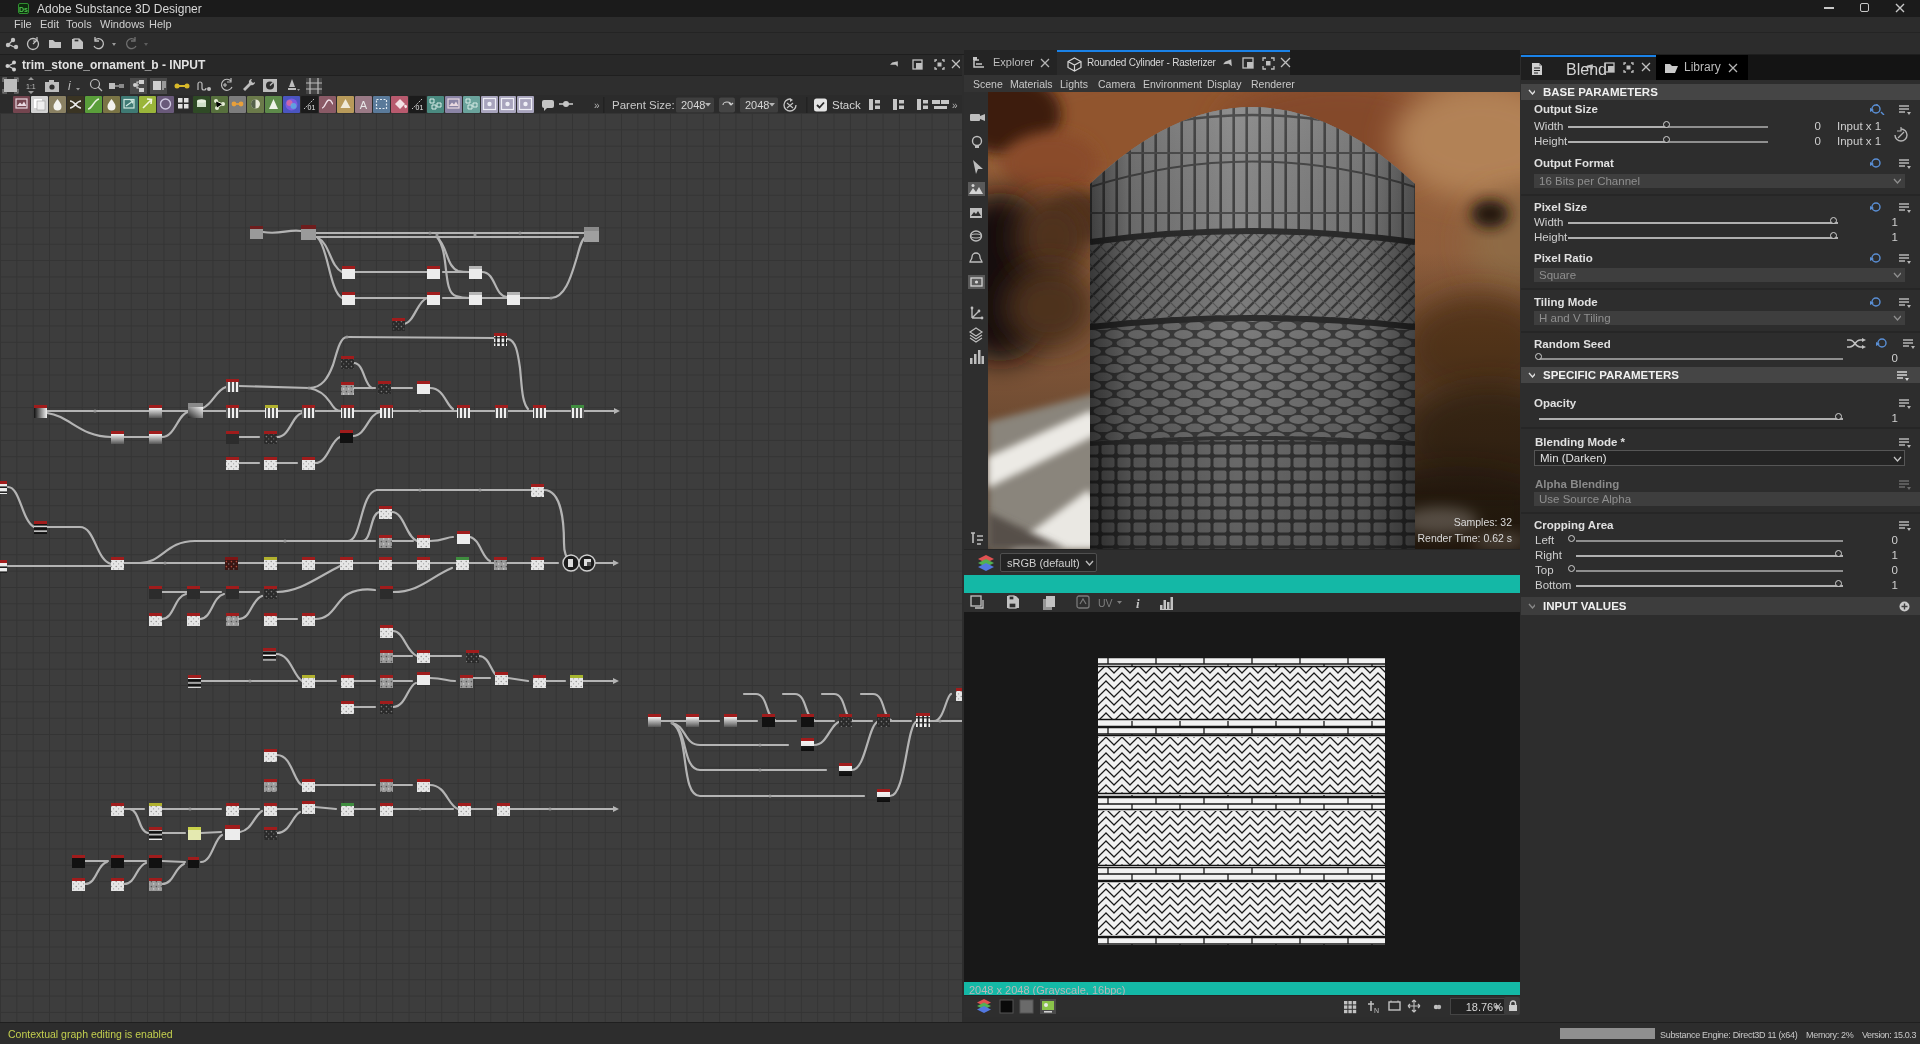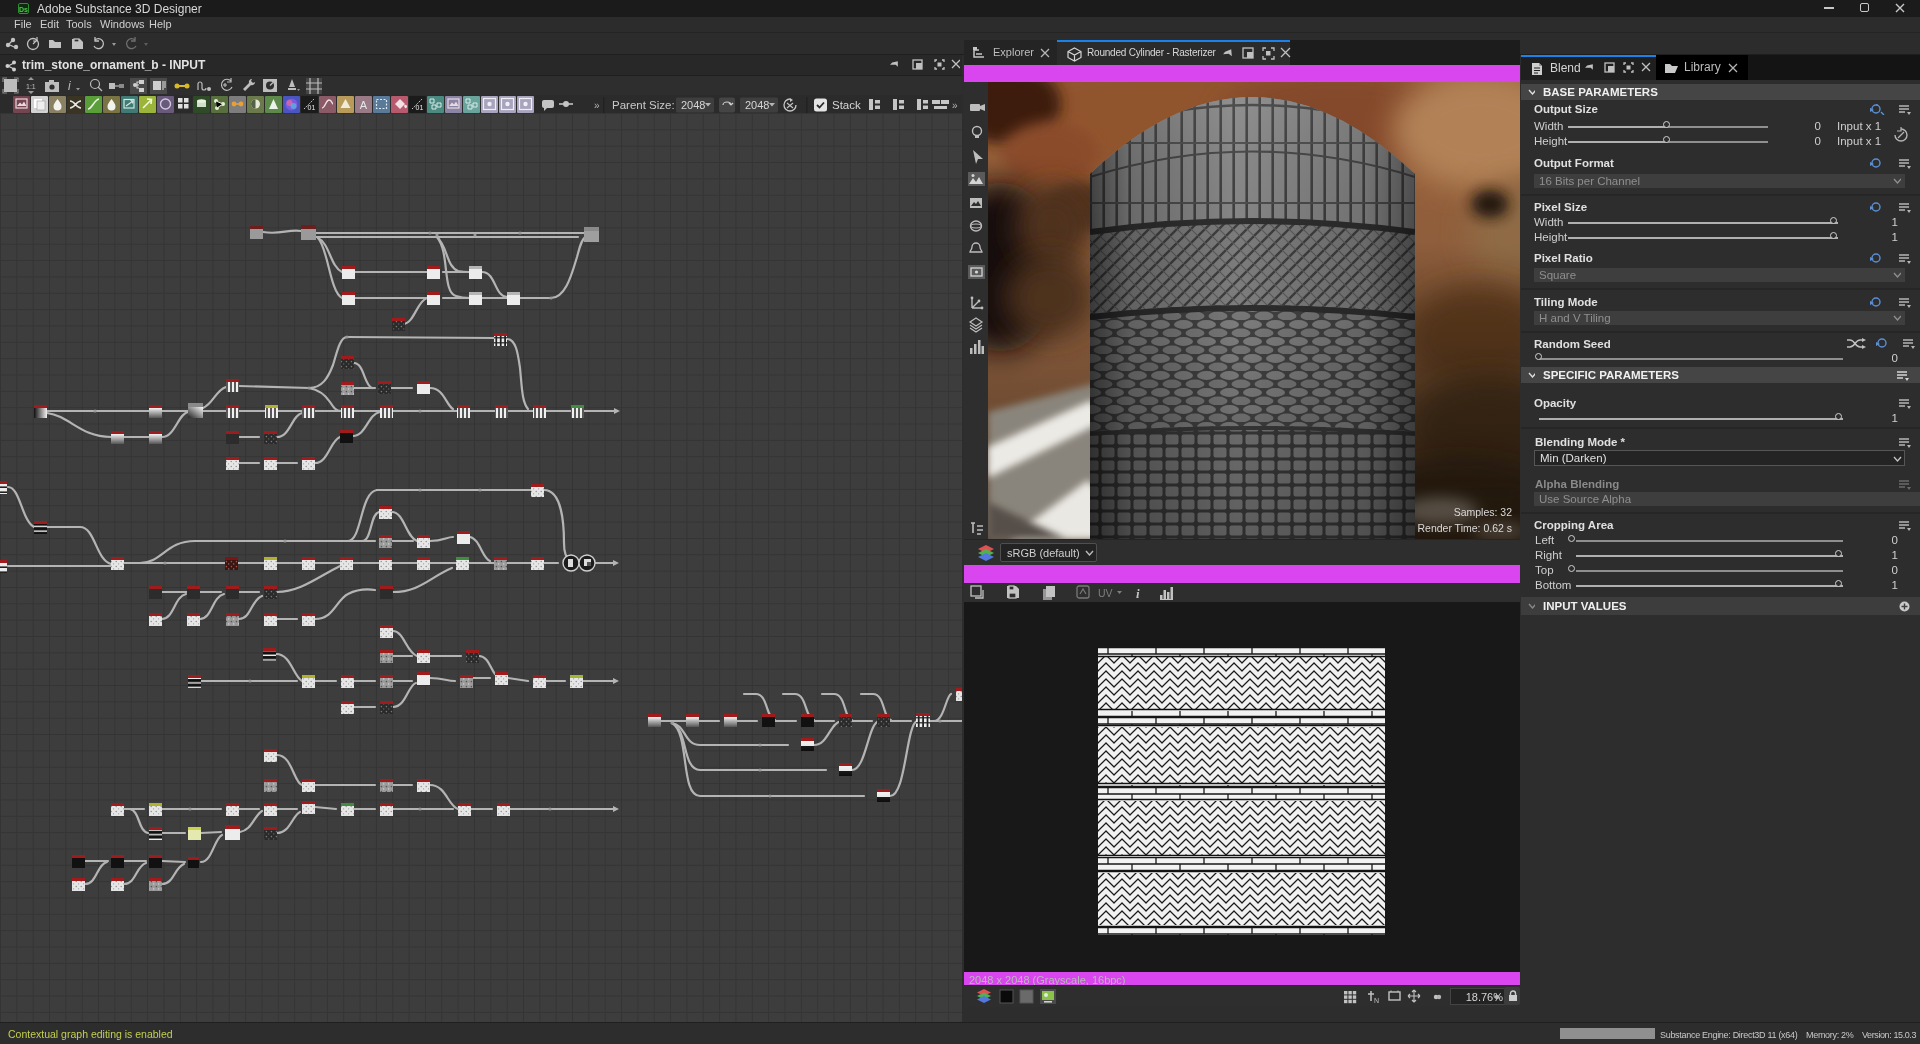--- a/index.html
+++ b/index.html
@@ -5,21 +5,21 @@
  font-family:"Liberation Sans",sans-serif;-webkit-font-smoothing:antialiased}
 .abs{position:absolute}
 #titlebar{position:absolute;left:0;top:0;width:1920px;height:26px;background:#1b1b1b;color:#d8d8d8;font-size:12px}
 #menubar{position:absolute;left:0;top:17px;width:1920px;height:16px;background:#2c2c2c;color:#cfcfcf;font-size:11px;border-bottom:1px solid #242424}
 #maintb{position:absolute;left:0;top:33px;width:1920px;height:22px;background:#2c2c2c;border-bottom:1px solid #1e1e1e}
 #graphpanel{position:absolute;left:0;top:55px;width:962px;height:967px;background:#2b2b2b}
 #gheader{position:absolute;left:0;top:0;width:962px;height:21px;background:#282828;color:#e2e2e2;font-size:12px;font-weight:bold;border-bottom:1px solid #1f1f1f}
 #gtb1{position:absolute;left:0;top:21px;width:962px;height:19px;background:#2e2e2e}
 #gtb2{position:absolute;left:0;top:40px;width:962px;height:20px;background:#2b2b2b;border-bottom:1px solid #1f1f1f}
 #gcanvas{position:absolute;left:0;top:58px;width:962px;height:909px;background:#3d3d3d;background-image:linear-gradient(#343434 1px,transparent 1px),linear-gradient(90deg,#343434 1px,transparent 1px);background-size:16.35px 16.35px}
-#midpanel{position:absolute;left:964px;top:40px;width:556px;height:967px;background:#d946ef;overflow:hidden}
+#midpanel{position:absolute;left:964px;top:50px;width:556px;height:967px;background:#14b8a6;overflow:hidden}
 #rightpanel{position:absolute;left:1521px;top:55px;width:399px;height:967px;background:#2d2d2d}
 #statusbar{position:absolute;left:0;top:1022px;width:1920px;height:22px;background:#2d2d2d;border-top:1px solid #1f1f1f}
 
 .sechdr{position:absolute;height:16px;background:#454545;color:#f0f0f0;font-size:11.5px;font-weight:bold;line-height:16px;padding-left:22px}
 .sechdr .chev{position:absolute;left:7px;top:4px;width:7px;height:7px}
 .plabel{color:#e0e0e0;font-size:11.5px;font-weight:bold}
 .pdim{color:#8a8a8a}
 .slbl{color:#cfcfcf;font-size:11.5px}
 .combo{position:absolute;height:14px;background:#3e3e3e;color:#8f8f8f;font-size:11.5px;line-height:14px;padding-left:5px}
 .combo .cv{position:absolute;right:4px;top:4px;width:8px;height:6px}
@@ -1054,20 +1054,29 @@
               <path d="M1,4 v-3 h3 M9,1 h3 v3 M12,9 v3 h-3 M4,12 h-3 v-3"></path>
               <rect x="4" y="4" width="4.5" height="4.5" fill="#c0c0c0" stroke="none"></rect>
             </g>
     <g transform="translate(58,0)">
               <path d="M1,1 L10,10 M10,1 L1,10"></path>
             </g>
    </g>
   </svg>
  </div>
 </div>
+<div class="abs" style="left:0;top:25px;width:556px;height:17px;background:#333333;font-size:10.5px;color:#c9c9c9">
+ <span class="abs" style="left:9px;top:3px">Scene</span>
+ <span class="abs" style="left:46px;top:3px">Materials</span>
+ <span class="abs" style="left:96px;top:3px">Lights</span>
+ <span class="abs" style="left:134px;top:3px">Camera</span>
+ <span class="abs" style="left:179px;top:3px">Environment</span>
+ <span class="abs" style="left:243px;top:3px">Display</span>
+ <span class="abs" style="left:287px;top:3px">Renderer</span>
+</div>
 
 <div class="abs" style="left:0;top:42px;width:556px;height:457px;background:#2e2e2e">
  <svg class="abs" style="left:2px;top:8px" width="22" height="450">
   <g fill="#bdbdbd">
    <g transform="translate(4,12)">
             <rect x="0" y="2" width="10" height="7" rx="1"></rect>
             <path d="M10,4 l5,-2 v7 l-5,-2 z"></path>
           </g>
    <g transform="translate(5,36)">
             <circle cx="6" cy="5" r="4.5" fill="none" stroke="#bdbdbd" stroke-width="1.4"></circle>
@@ -1362,21 +1371,21 @@
 </div>
 
 <div id="rightpanel">
     <div class="abs" style="left:0;top:0;width:399px;height:25px;background:#141414">
  <div class="abs" style="left:0;top:0;width:135px;height:25px;background:#1f1f1f;border-top:2px solid #1a82e8">
   <svg class="abs" style="left:10px;top:5px" width="12" height="14">
           <path d="M1,1 h7 l3,3 v9 H1 z" fill="#cfcfcf"></path>
           <path d="M8,1 v3 h3" fill="#9a9a9a"></path>
           <path d="M3,6 h6 M3,8.5 h6 M3,11 h4" stroke="#1f1f1f" stroke-width="1"></path>
         </svg>
-  <span class="abs" style="left:29px;top:4px;font-size:12px;color:#d5d5d5">Blend</span>
+  <span class="abs" style="left:45px;top:4px;font-size:16px;color:#d5d5d5">Blend</span>
   <svg class="abs" style="left:64px;top:5px" width="68" height="14">
    <g stroke="#c0c0c0" stroke-width="1.3" fill="none">
     <path d="M5,1 l4,4 -3,0 -4,4 0,-3 z" fill="#c0c0c0" stroke="none" transform="rotate(45 5 5)"></path>
     <g transform="translate(19,0)">
               <rect x="1" y="1" width="9" height="9"></rect>
               <rect x="4" y="4" width="6" height="6" fill="#c0c0c0" stroke="none"></rect>
             </g>
     <g transform="translate(38,0)">
               <path d="M1,3 v-2 h2 M8,1 h2 v2 M10,8 v2 h-2 M3,10 h-2 v-2"></path>
               <rect x="3.5" y="3.5" width="4" height="4" fill="#c0c0c0" stroke="none"></rect>

